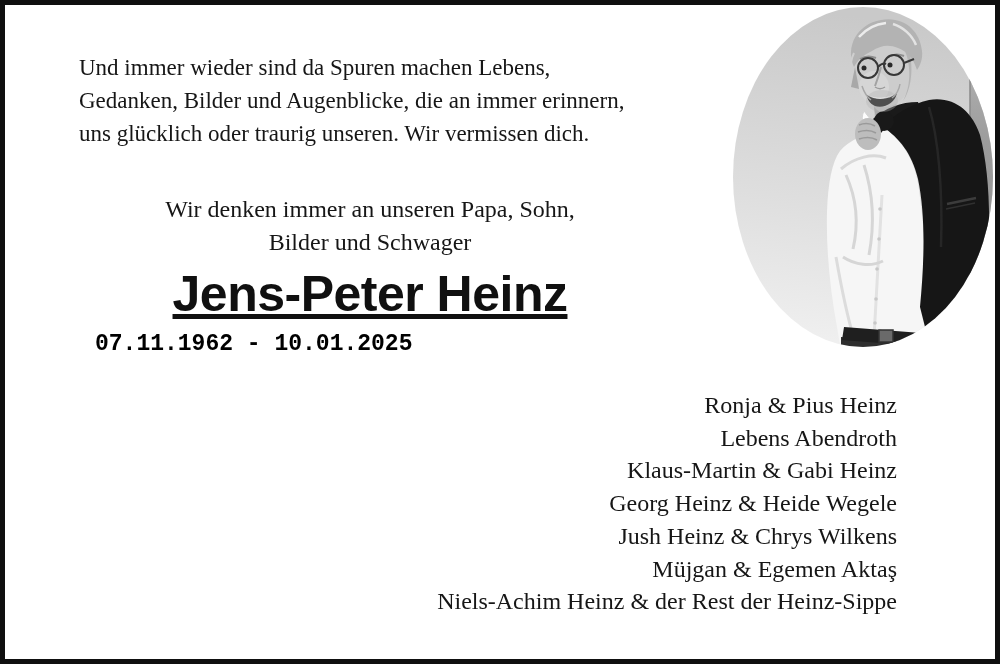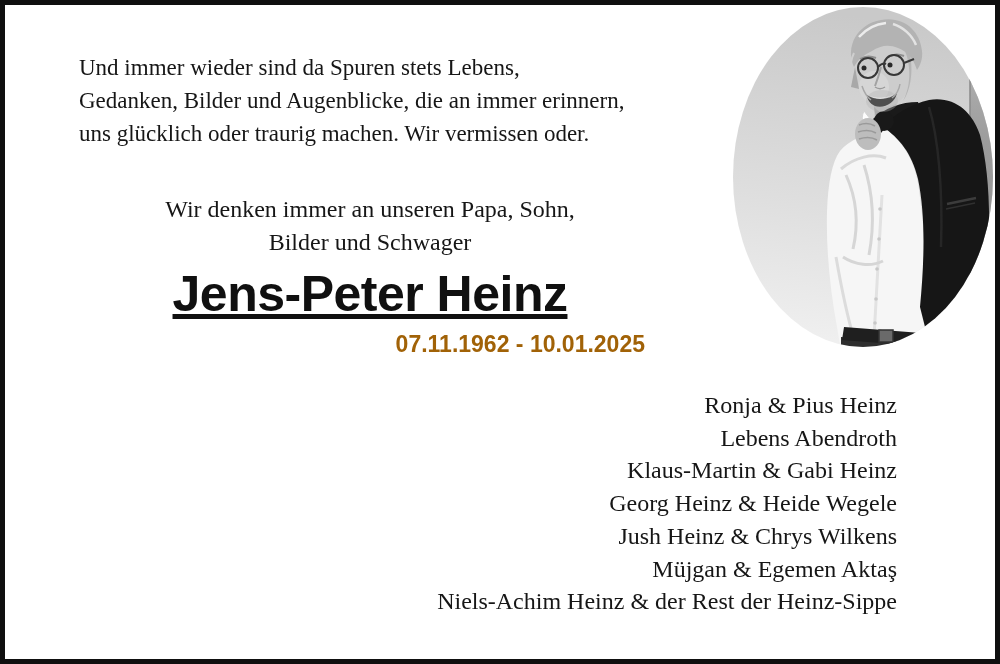--- a/index.html
+++ b/index.html
@@ -49,25 +49,25 @@
     letter-spacing: -0.5px;
     color: #101010;
     text-decoration: underline;
   }
 
   .life-dates {
     position: absolute;
     left: 90px;
     top: 326px;
     width: 550px;
-    text-align: right;
-    font-family: Liberation Sans, sans-serif;
+    text-align: left;
+    font-family: Liberation Mono, monospace;
     font-weight: bold;
     font-size: 23px;
-    color: #a16207;
+    color: #000000;
   }
 
   .mourners {
     position: absolute;
     right: 98px;
     top: 384px;
     text-align: right;
     font-size: 24px;
     line-height: 32.7px;
     white-space: nowrap;
@@ -83,23 +83,23 @@
     overflow: hidden;
   }
   .photo svg { display: block; width: 100%; height: 100%; }
 </style>
 </head>
 <body>
 
 <div class="notice">
 
   <div class="opening">
-    <div>Und immer wieder sind da Spuren stets Lebens,</div>
+    <div>Und immer wieder sind da Spuren machen Lebens,</div>
     <div>Gedanken, Bilder und Augenblicke, die an immer erinnern,</div>
-    <div>uns glücklich oder traurig machen. Wir vermissen oder.</div>
+    <div>uns glücklich oder traurig unseren. Wir vermissen dich.</div>
   </div>
 
   <div class="dedication">
     <div>Wir denken immer an unseren Papa, Sohn,</div>
     <div>Bilder und Schwager</div>
   </div>
 
   <h1 class="deceased-name">Jens-Peter Heinz</h1>
 
   <div class="life-dates">07.11.1962 - 10.01.2025</div>

